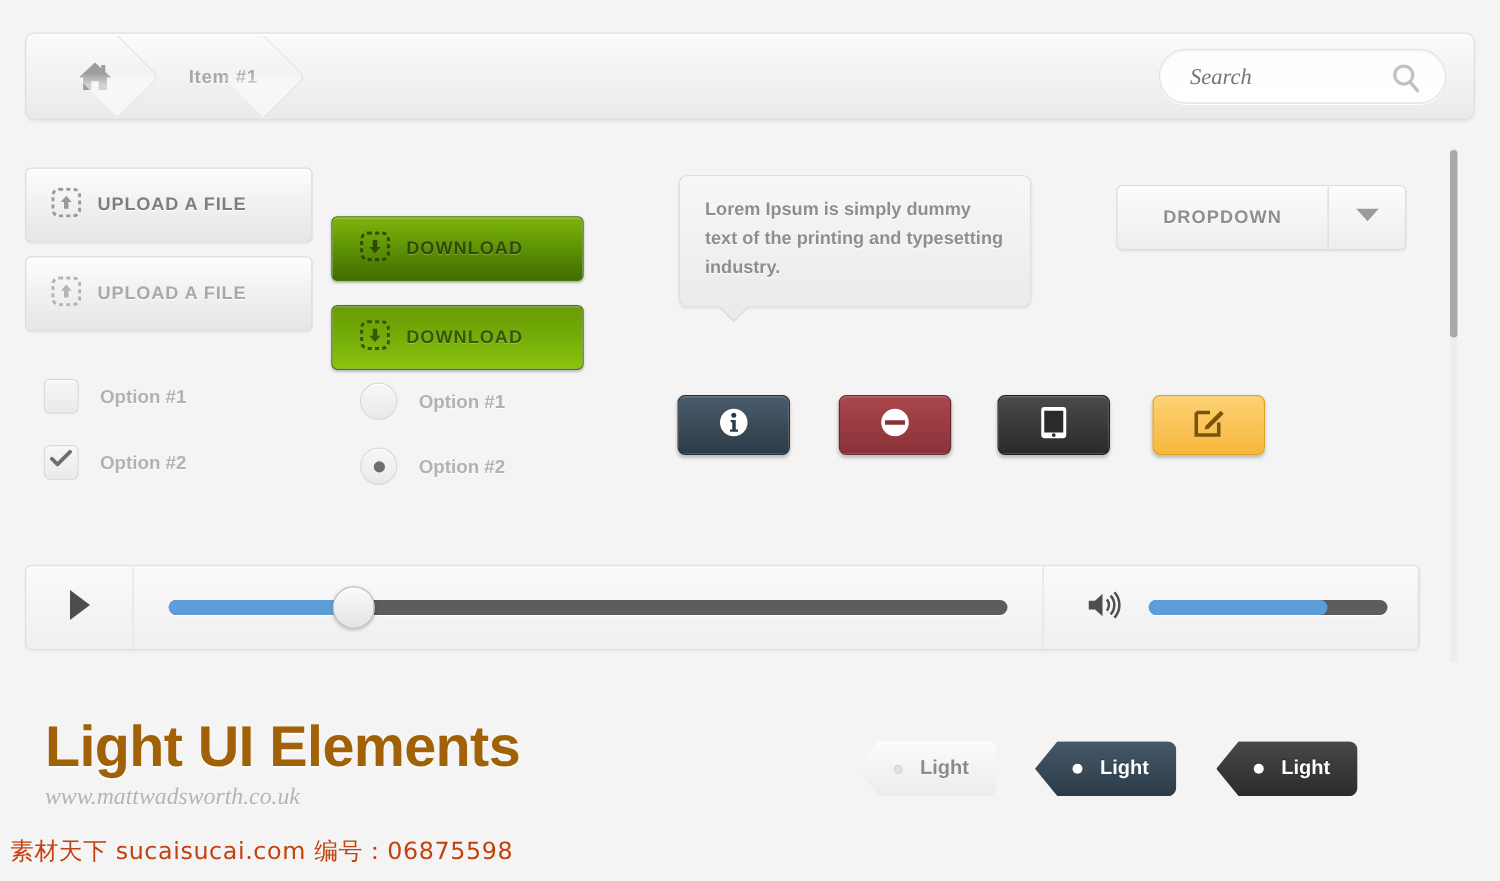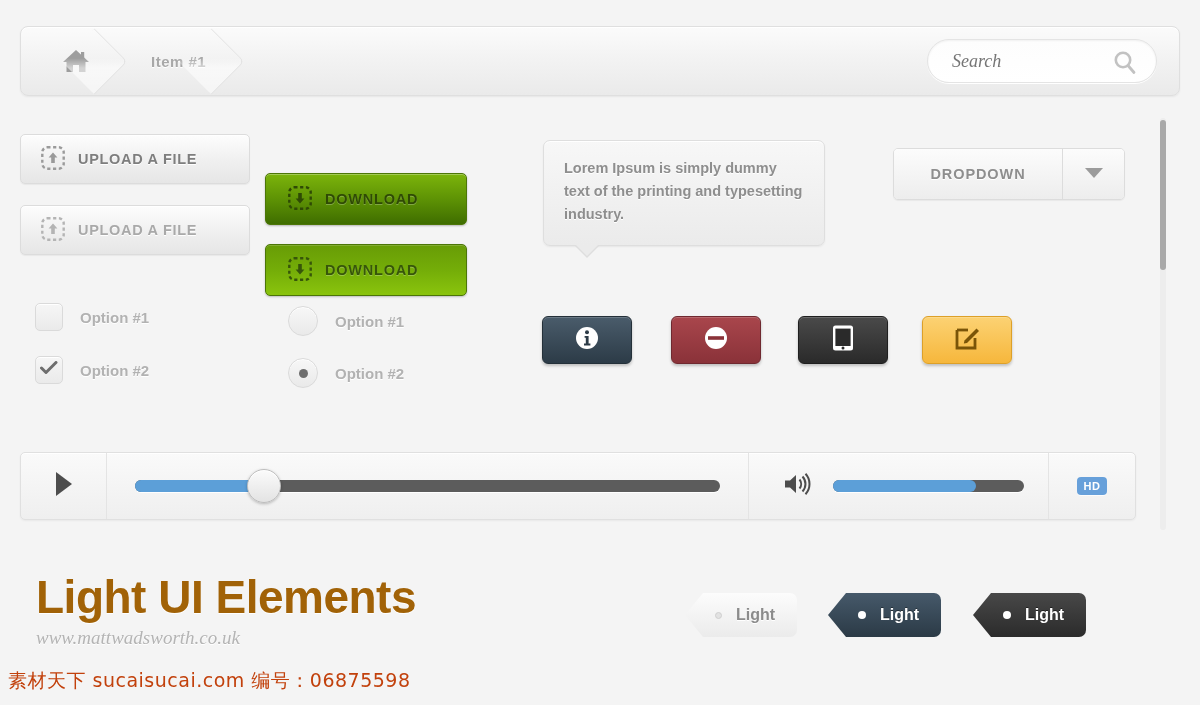--- a/index.html
+++ b/index.html
@@ -47,21 +47,21 @@
   }
   .search-wrap input{
     border:0; outline:0; background:transparent;
     font-family:"Liberation Serif", serif; font-style:italic; font-size:18px;
     color:#b9b9b9; padding:0 46px 0 24px; width:100%; height:100%;
   }
   .search-icon{ position:absolute; right:18px; top:10px; }
 
   
   .upload-btn{
-    position:absolute; width:230px; height:50px;
+    position:absolute; width:230px; height:60px;
     background:linear-gradient(to bottom,#fdfdfd 0%,#f0f0f0 52%,#e6e6e6 100%);
     border:1px solid #dcdcdc; border-radius:5px;
     box-shadow:0 1px 1px rgba(0,0,0,.05), inset 0 1px 0 #fff;
     display:flex; align-items:center; gap:13px; padding-left:20px;
     font-size:14.5px; font-weight:bold; letter-spacing:.7px;
     color:#8d8d8d; text-shadow:0 1px 0 #fff; cursor:pointer;
   }
   .upload-btn.u1{ left:20px; top:134px; color:#7e7e7e;}
   .upload-btn.u2{ left:20px; top:205px; color:#a9a9a9;}
   .dl-btn{
@@ -393,23 +393,20 @@
         <path d="M16.5 8.5 A7 7 0 0 1 16.5 17.5" fill="none" stroke="#4d4d4d" stroke-width="2"></path>
         <path d="M19.5 5.5 A11 11 0 0 1 19.5 20.5" fill="none" stroke="#4d4d4d" stroke-width="2"></path>
         <path d="M22.5 2.8 A15 15 0 0 1 22.5 23.2" fill="none" stroke="#4d4d4d" stroke-width="2"></path>
       </svg>
     </span>
     <div class="vol-track">
       <div class="fill" id="volume-fill" style="width: 75%;"></div>
     </div>
   </div>
 
-  <div class="hd-cell">
-    <span class="hd-badge">HD</span>
-  </div>
 </div>
 
 <div class="scroll-track"></div>
 <div class="scroll-thumb"></div>
 
 <div class="title">Light UI Elements</div>
 <div class="subtitle">www.mattwadsworth.co.uk</div>
 
 <div class="tag t1">
   <span class="tdot"></span>

